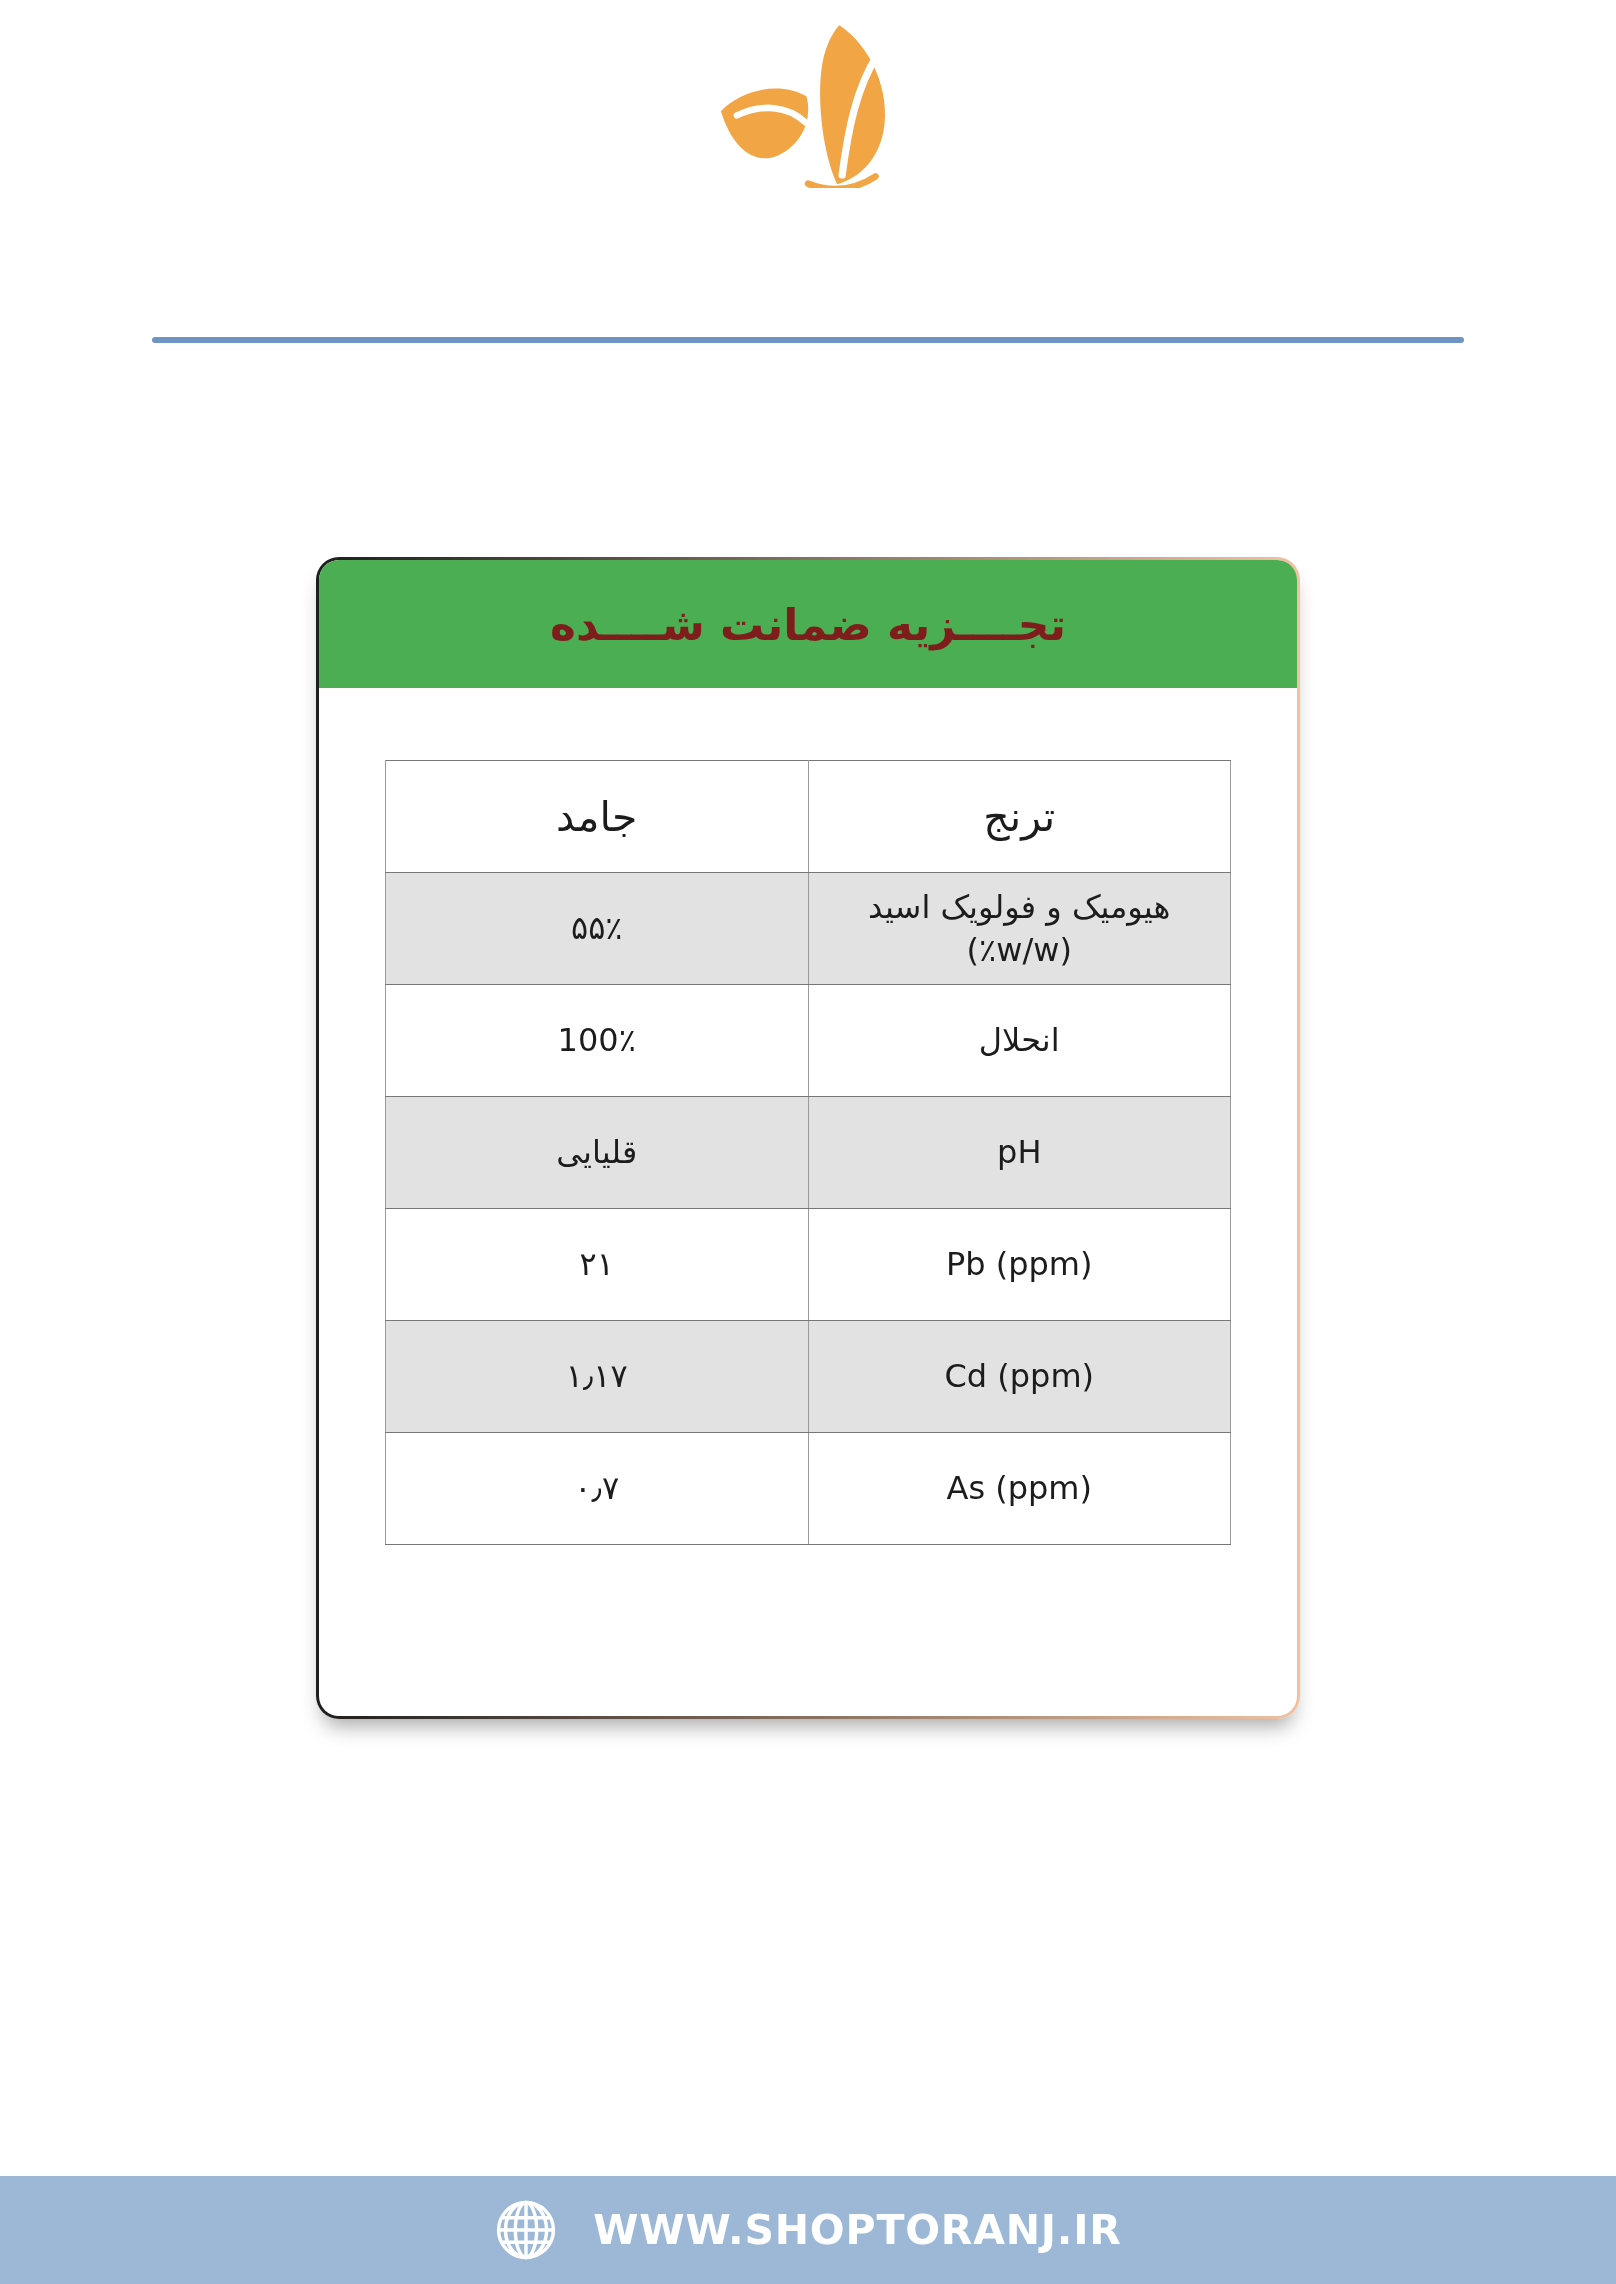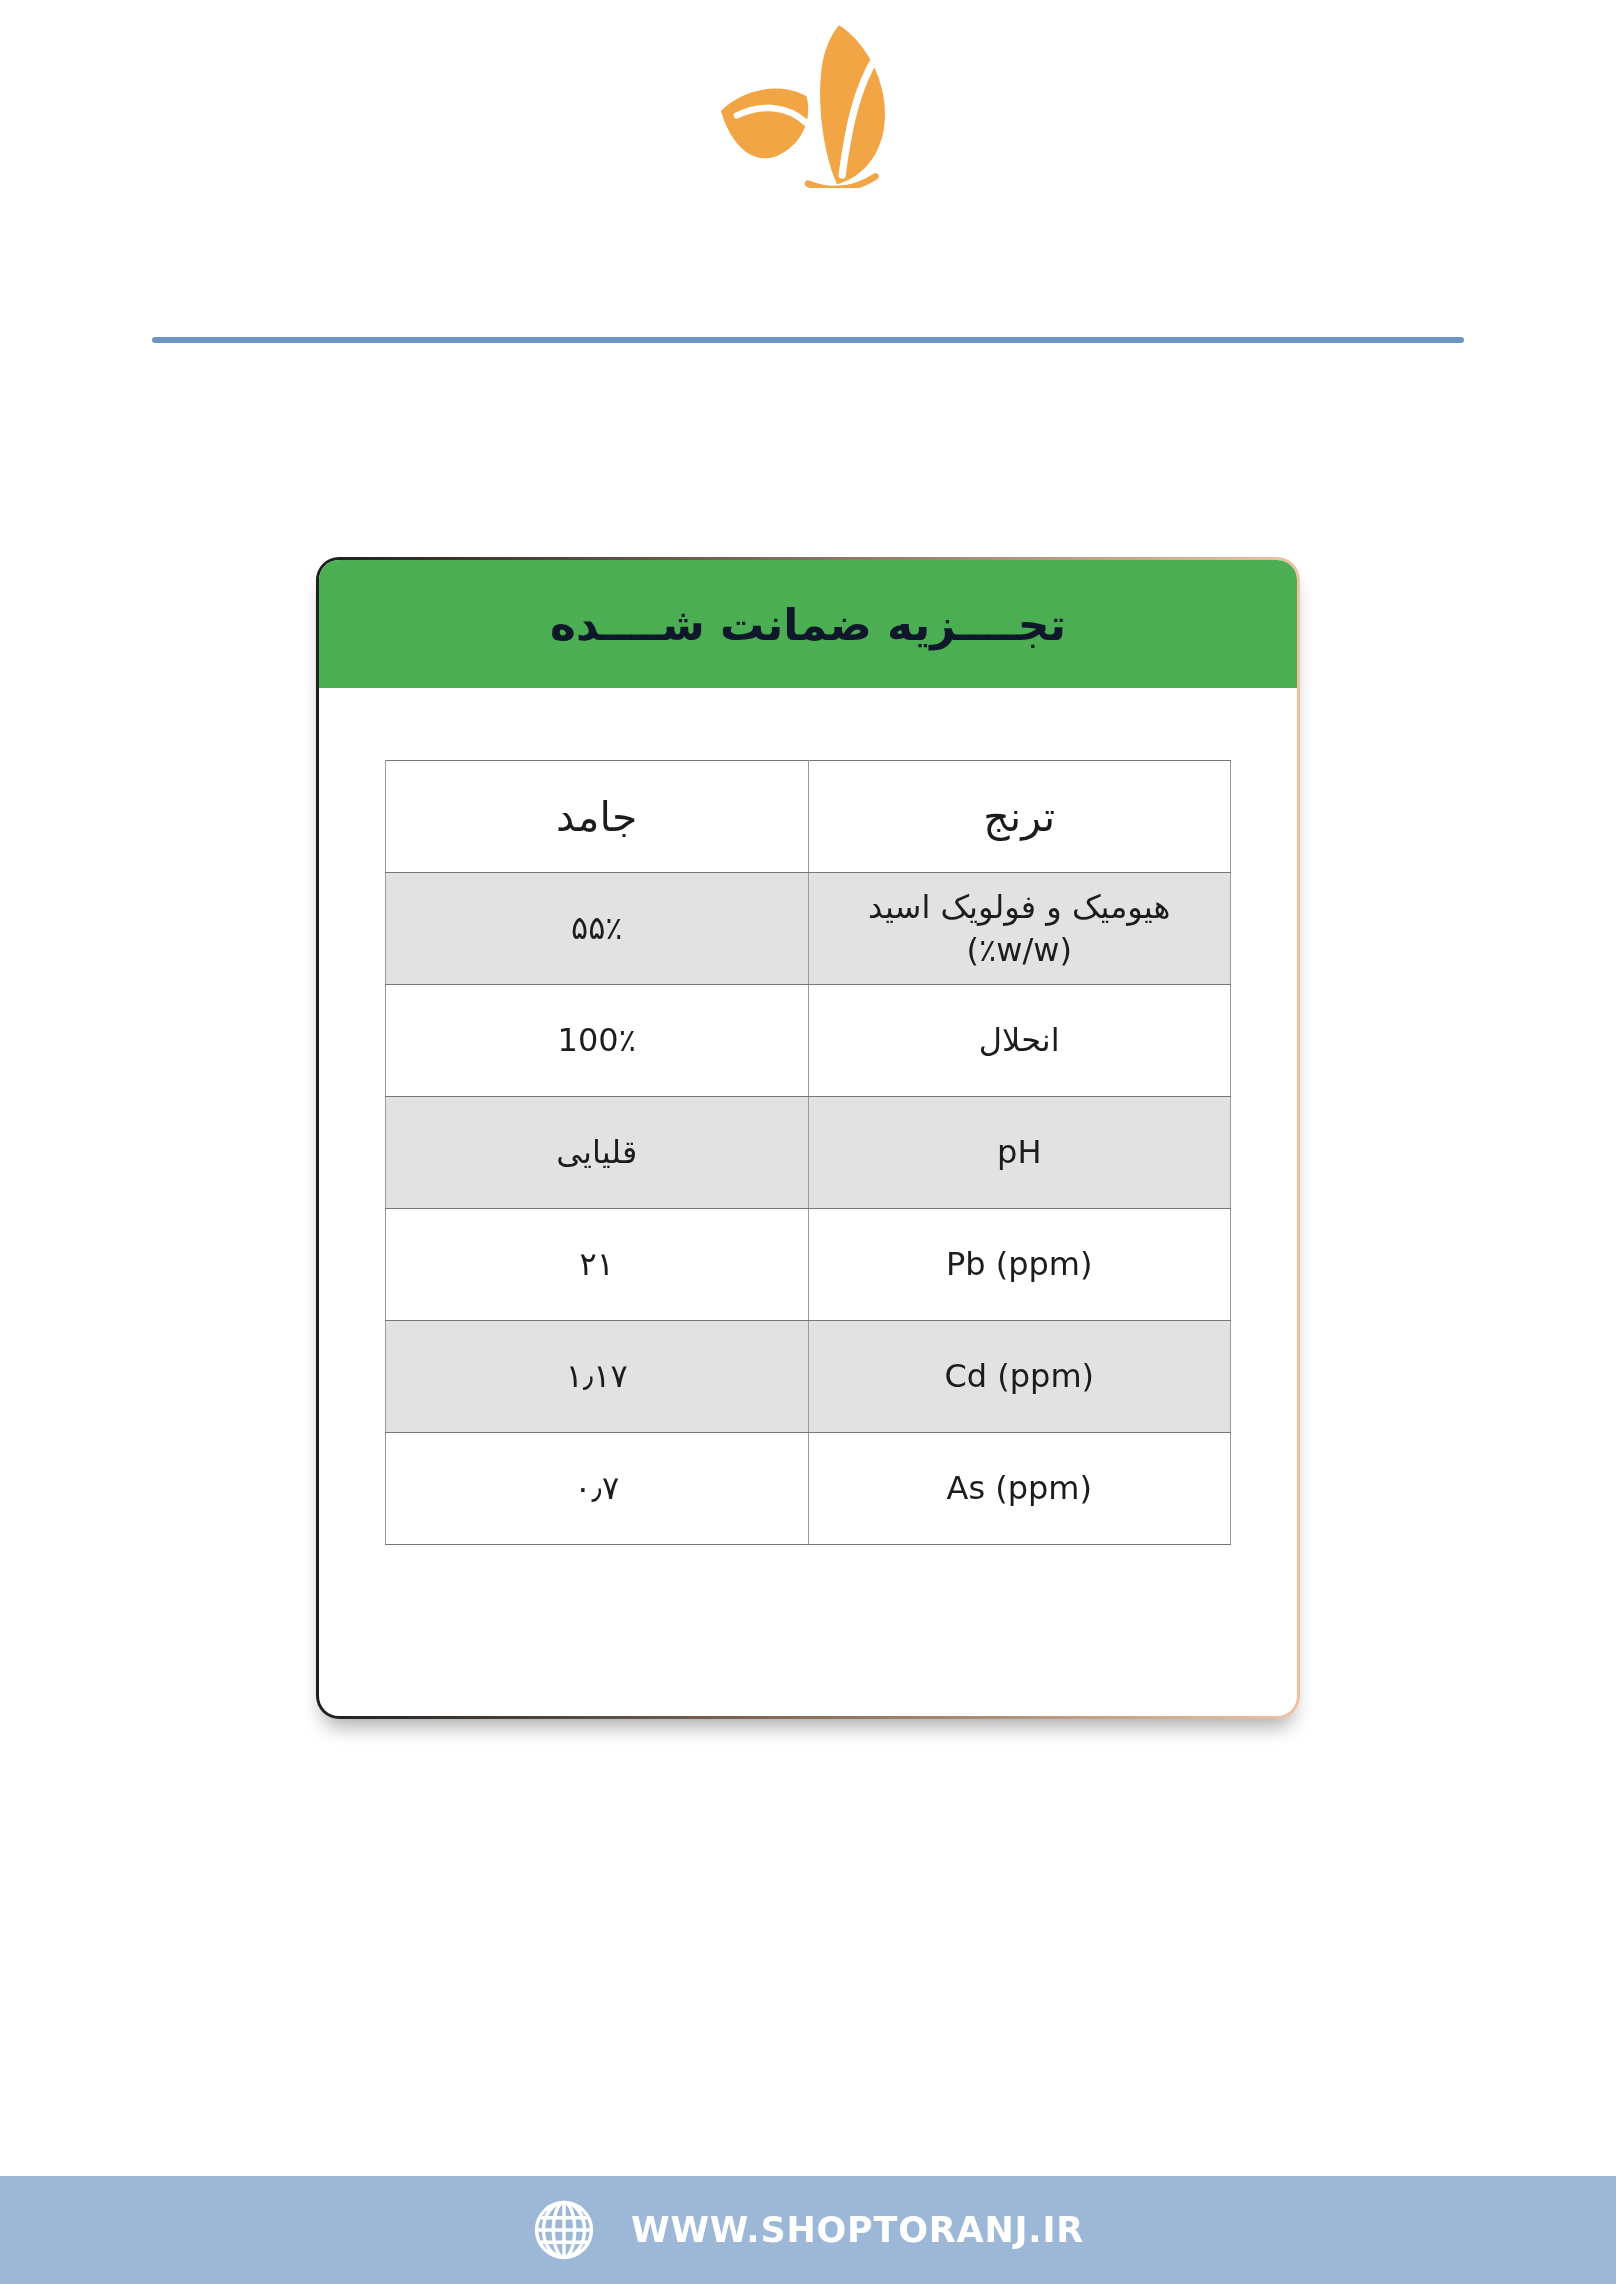--- a/index.html
+++ b/index.html
@@ -17,40 +17,40 @@
   .divider{position:absolute;top:337px;left:152px;width:1312px;height:6px;border-radius:3px;
     background:var(--blue-divider,#6E94C1)}
 
   
   .card-outer{position:absolute;left:316px;top:557px;width:984px;height:1162px;
     box-sizing:border-box;padding:3px;border-radius:23px;
     background:linear-gradient(to right,var(--card-edge-dark,#1E1E1E),var(--card-edge-peach,#F0C2A2));
     box-shadow:0 13.7px 20px -7.6px rgba(40,40,40,.4)}
   .card-inner{width:100%;height:100%;background:#fff;border-radius:20px;overflow:hidden;box-sizing:border-box}
   .card-header{height:128px;background:var(--green,#4CAE52);display:flex;align-items:center;justify-content:center}
-  .card-title{color:#0f172a;font-size:44px;font-weight:bold;direction:rtl;letter-spacing:0.8px}
+  .card-title{color:#7f1d1d;font-size:44px;font-weight:bold;direction:rtl;letter-spacing:0.8px}
 
   
   .table-wrap{margin:72px 66px 0}
   table.analysis{width:100%;border-collapse:collapse;direction:rtl;table-layout:fixed;
     border:1.5px solid var(--border-gray,#777)}
   .analysis th,.analysis td{
     height:109px;text-align:center;vertical-align:middle;color:#1c1c1c;font-weight:normal;
     border-top:1.5px solid var(--border-gray,#777);border-bottom:1.5px solid var(--border-gray,#777);
     border-left:0.8px solid #9a9a9a;border-right:0.8px solid #9a9a9a;background:#fff}
   .analysis tbody tr:nth-child(odd) th,
   .analysis tbody tr:nth-child(odd) td{background:var(--row-gray,#E2E2E2)}
   .analysis th{font-size:41px}
   .cell-line{font-size:32px;line-height:1.32}
 
   
   .footer{position:absolute;left:0;bottom:0;width:100%;height:108px;
     background:var(--footer-blue,#9CB8D6);display:flex;align-items:center;justify-content:center;gap:35px}
   .globe{width:64px;height:64px;flex:0 0 auto}
-  .website{color:#ffffff;font-size:35px;font-weight:bold;letter-spacing:0.8px;white-space:nowrap}
+  .website{color:#ffffff;font-size:41px;font-weight:bold;letter-spacing:0.8px;white-space:nowrap}
 </style>
 </head>
 <body>
 
 <div class="logo-block">
   <svg class="leaves" viewBox="0 0 300 230" aria-hidden="true">
 
     <path d="M193 6 C 236 34 264 96 254 152 C 246 192 221 216 190 225 C 169 180 160 96 172 48 C 177 30 184 16 193 6 Z" fill="var(--orange,#F2A544)"></path>
     <path d="M197 212 C 205 152 216 92 246 46" stroke="#ffffff" stroke-width="10" fill="none" stroke-linecap="round"></path>
 

